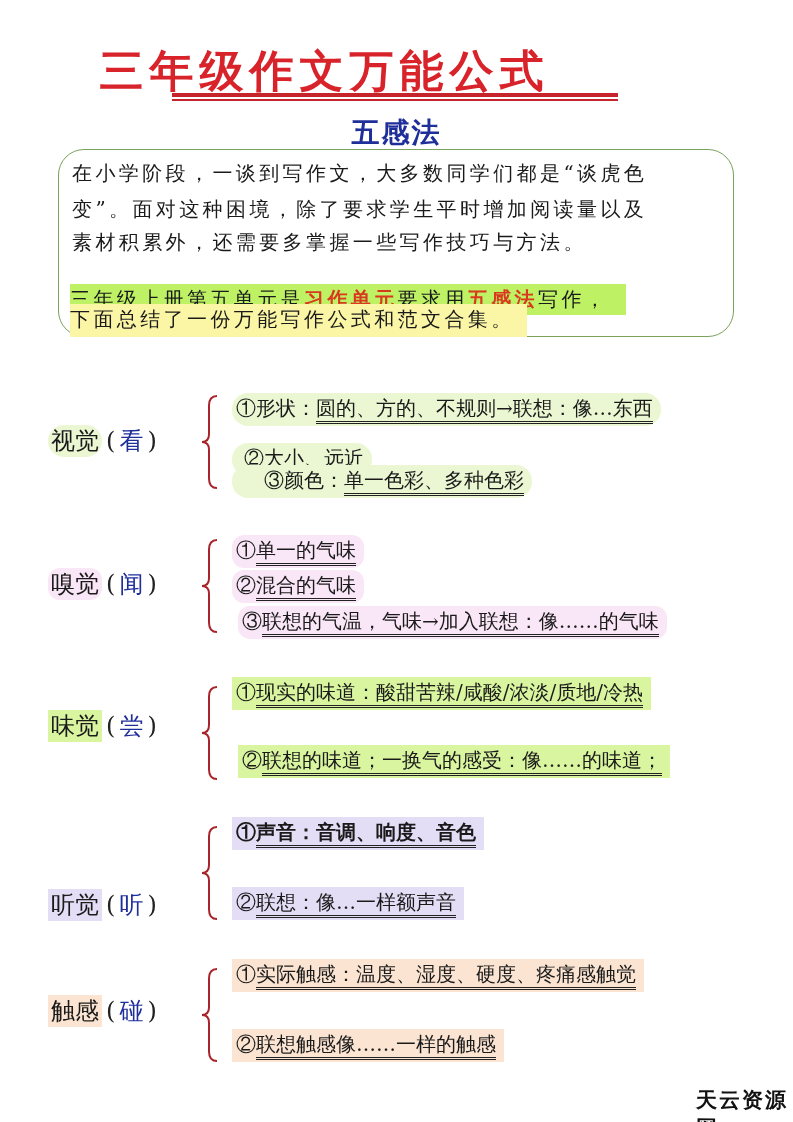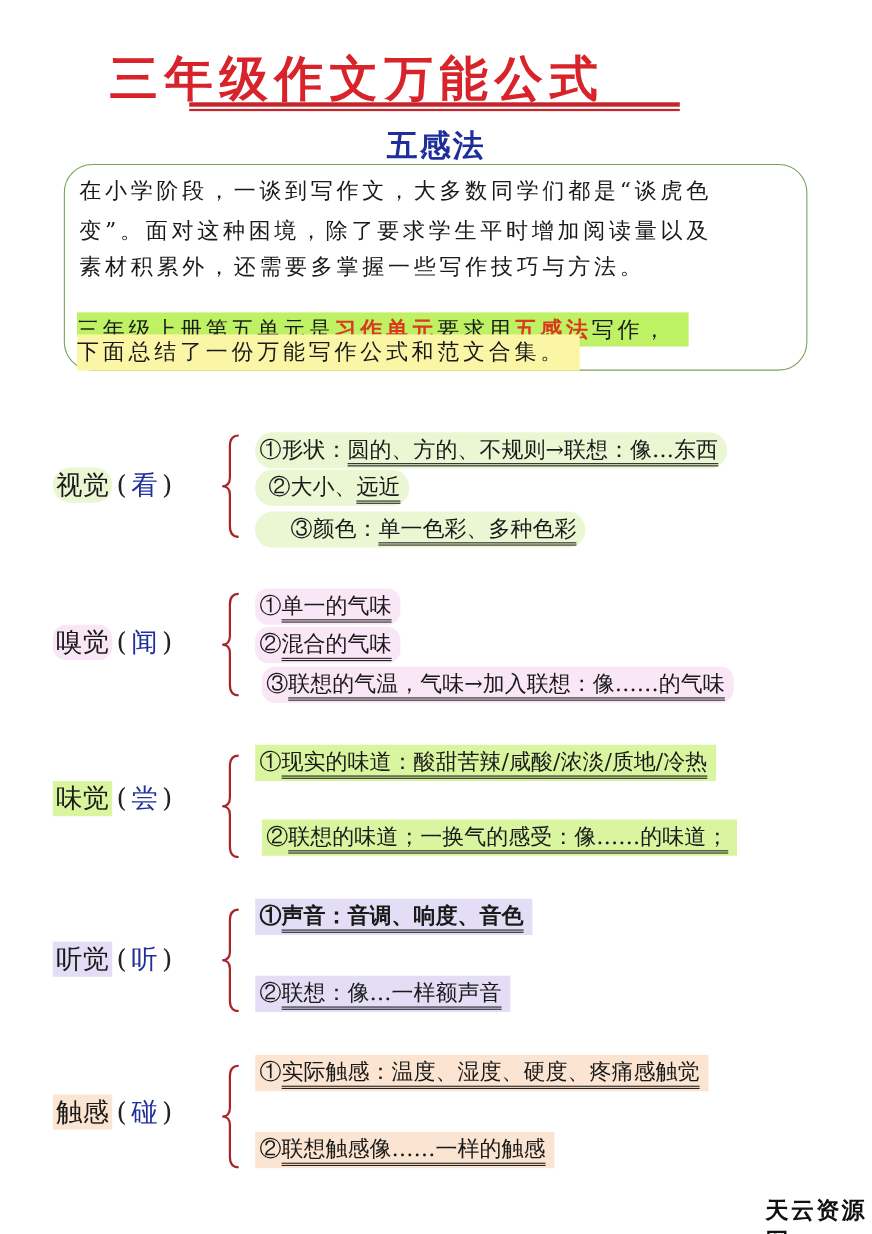--- a/index.html
+++ b/index.html
@@ -79,21 +79,21 @@
 <div class="intro-line l4"><span>三年级上册第五单元是</span><span class="hl-red">习作单元</span><span>要求用</span><span class="hl-red">五感法</span><span>写作，</span></div>
 <div class="intro-line l5">下面总结了一份万能写作公式和范文合集。</div>
 
 <div class="sense" style="top:425px;"><span class="name green">视觉</span><span class="paren">(</span><span class="verb">看</span><span class="paren">)</span></div>
 <div class="brace" style="top:394px;height:96px;">
   <svg viewBox="0 0 20 100" preserveAspectRatio="none">
       <path d="M17 2 Q9 2 9 12 L9 42 Q9 50 2 50 Q9 50 9 58 L9 88 Q9 98 17 98" fill="none" stroke="#a8242a" stroke-width="2"></path>
     </svg>
 </div>
 <div class="item green" style="left:232px;top:393px;"><span>①形状：</span><span class="u">圆的、方的、不规则→联想：像…东西</span></div>
-<div class="item green" style="left:232px;top:427px;padding-left:12px;"><span>②大小、</span><span class="u">远近</span></div>
+<div class="item green" style="left:232px;top:443px;padding-left:12px;"><span>②大小、</span><span class="u">远近</span></div>
 <div class="item green" style="left:232px;top:465px;padding-left:32px;"><span>③颜色：</span><span class="u">单一色彩、多种色彩</span></div>
 
 <div class="sense" style="top:568px;"><span class="name pink">嗅觉</span><span class="paren">(</span><span class="verb">闻</span><span class="paren">)</span></div>
 <div class="brace" style="top:538px;height:96px;">
   <svg viewBox="0 0 20 100" preserveAspectRatio="none">
       <path d="M17 2 Q9 2 9 12 L9 42 Q9 50 2 50 Q9 50 9 58 L9 88 Q9 98 17 98" fill="none" stroke="#a8242a" stroke-width="2"></path>
     </svg>
 </div>
 <div class="item pink" style="left:232px;top:535px;"><span>①</span><span class="u">单一的气味</span></div>
 <div class="item pink" style="left:232px;top:570px;"><span>②</span><span class="u">混合的气味</span></div>
@@ -101,21 +101,21 @@
 
 <div class="sense" style="top:710px;"><span class="name green-strong">味觉</span><span class="paren">(</span><span class="verb">尝</span><span class="paren">)</span></div>
 <div class="brace" style="top:685px;height:96px;">
   <svg viewBox="0 0 20 100" preserveAspectRatio="none">
       <path d="M17 2 Q9 2 9 12 L9 42 Q9 50 2 50 Q9 50 9 58 L9 88 Q9 98 17 98" fill="none" stroke="#a8242a" stroke-width="2"></path>
     </svg>
 </div>
 <div class="item green-strong" style="left:232px;top:677px;"><span>①</span><span class="u">现实的味道：酸甜苦辣/咸酸/浓淡/质地/冷热</span></div>
 <div class="item green-strong" style="left:238px;top:745px;"><span>②</span><span class="u">联想的味道；一换气的感受：像……的味道；</span></div>
 
-<div class="sense" style="top:856px;"><span class="name purple">听觉</span><span class="paren">(</span><span class="verb">听</span><span class="paren">)</span></div>
+<div class="sense" style="top:889px;"><span class="name purple">听觉</span><span class="paren">(</span><span class="verb">听</span><span class="paren">)</span></div>
 <div class="brace" style="top:825px;height:96px;">
   <svg viewBox="0 0 20 100" preserveAspectRatio="none">
       <path d="M17 2 Q9 2 9 12 L9 42 Q9 50 2 50 Q9 50 9 58 L9 88 Q9 98 17 98" fill="none" stroke="#a8242a" stroke-width="2"></path>
     </svg>
 </div>
 <div class="item purple" style="left:232px;top:817px;font-weight:bold;"><span>①</span><span class="u">声音：音调、响度、音色</span></div>
 <div class="item purple" style="left:232px;top:887px;"><span>②</span><span class="u">联想：像…一样额声音</span></div>
 
 <div class="sense" style="top:995px;"><span class="name peach">触感</span><span class="paren">(</span><span class="verb">碰</span><span class="paren">)</span></div>
 <div class="brace" style="top:967px;height:96px;">

